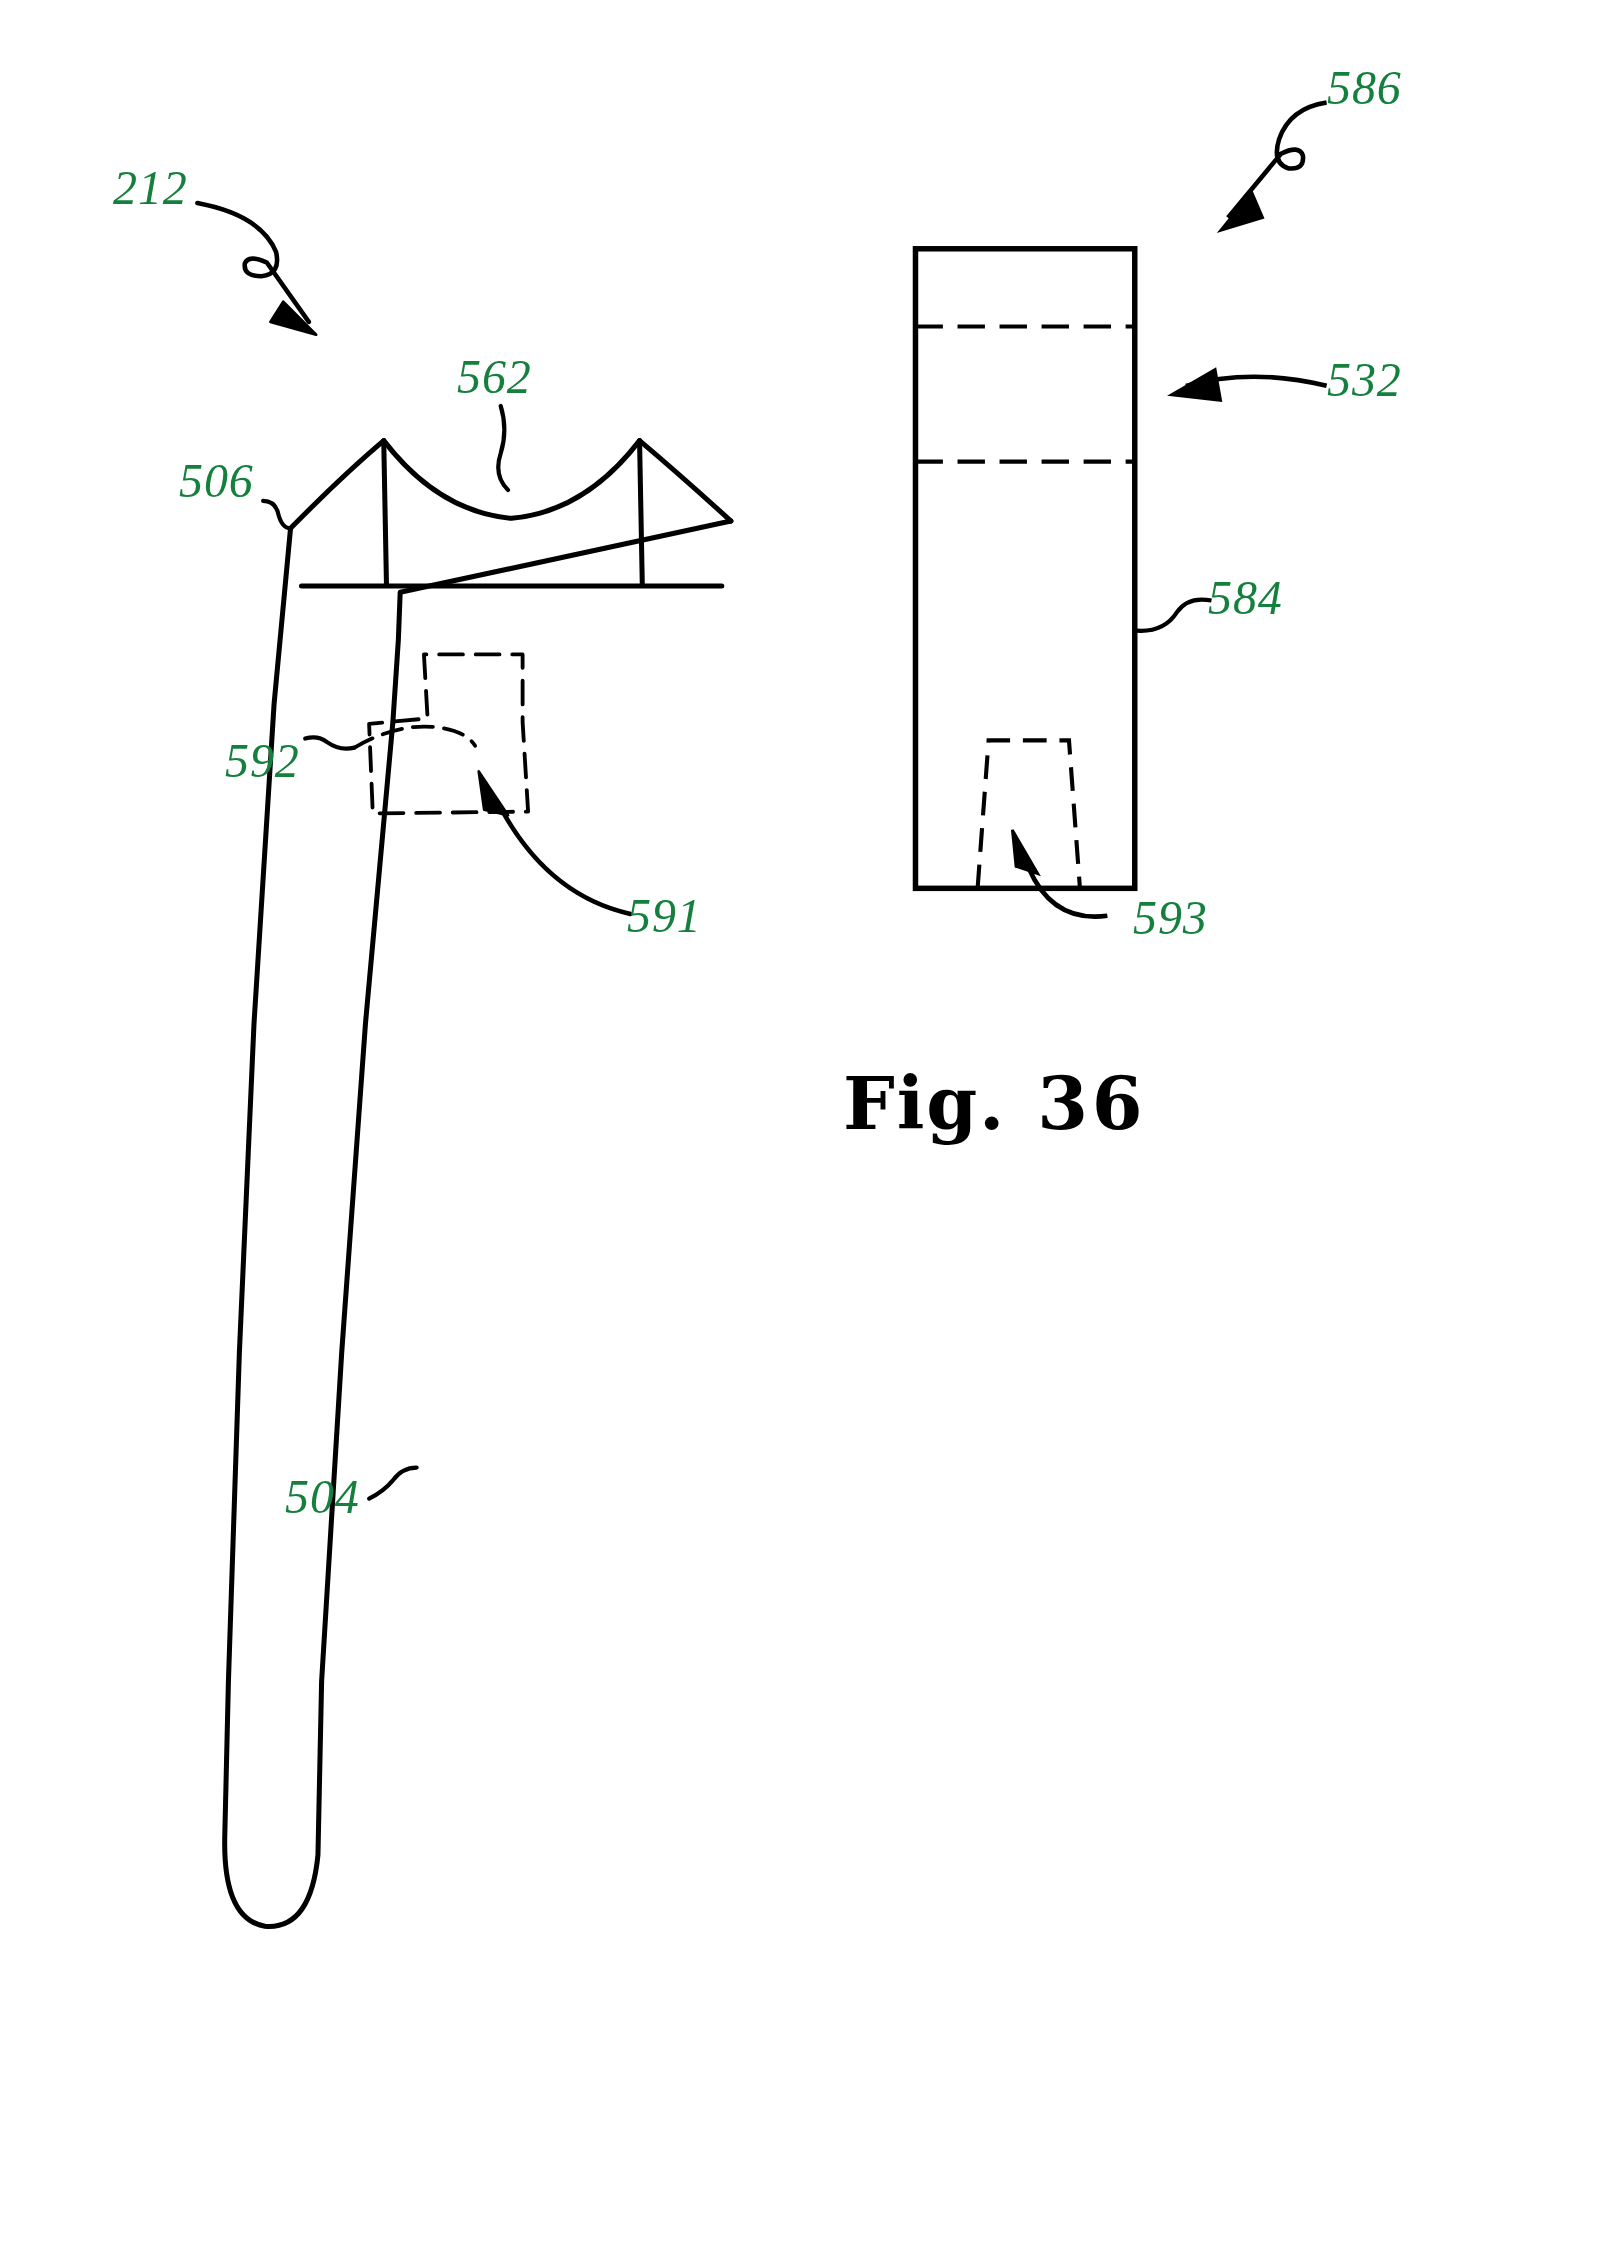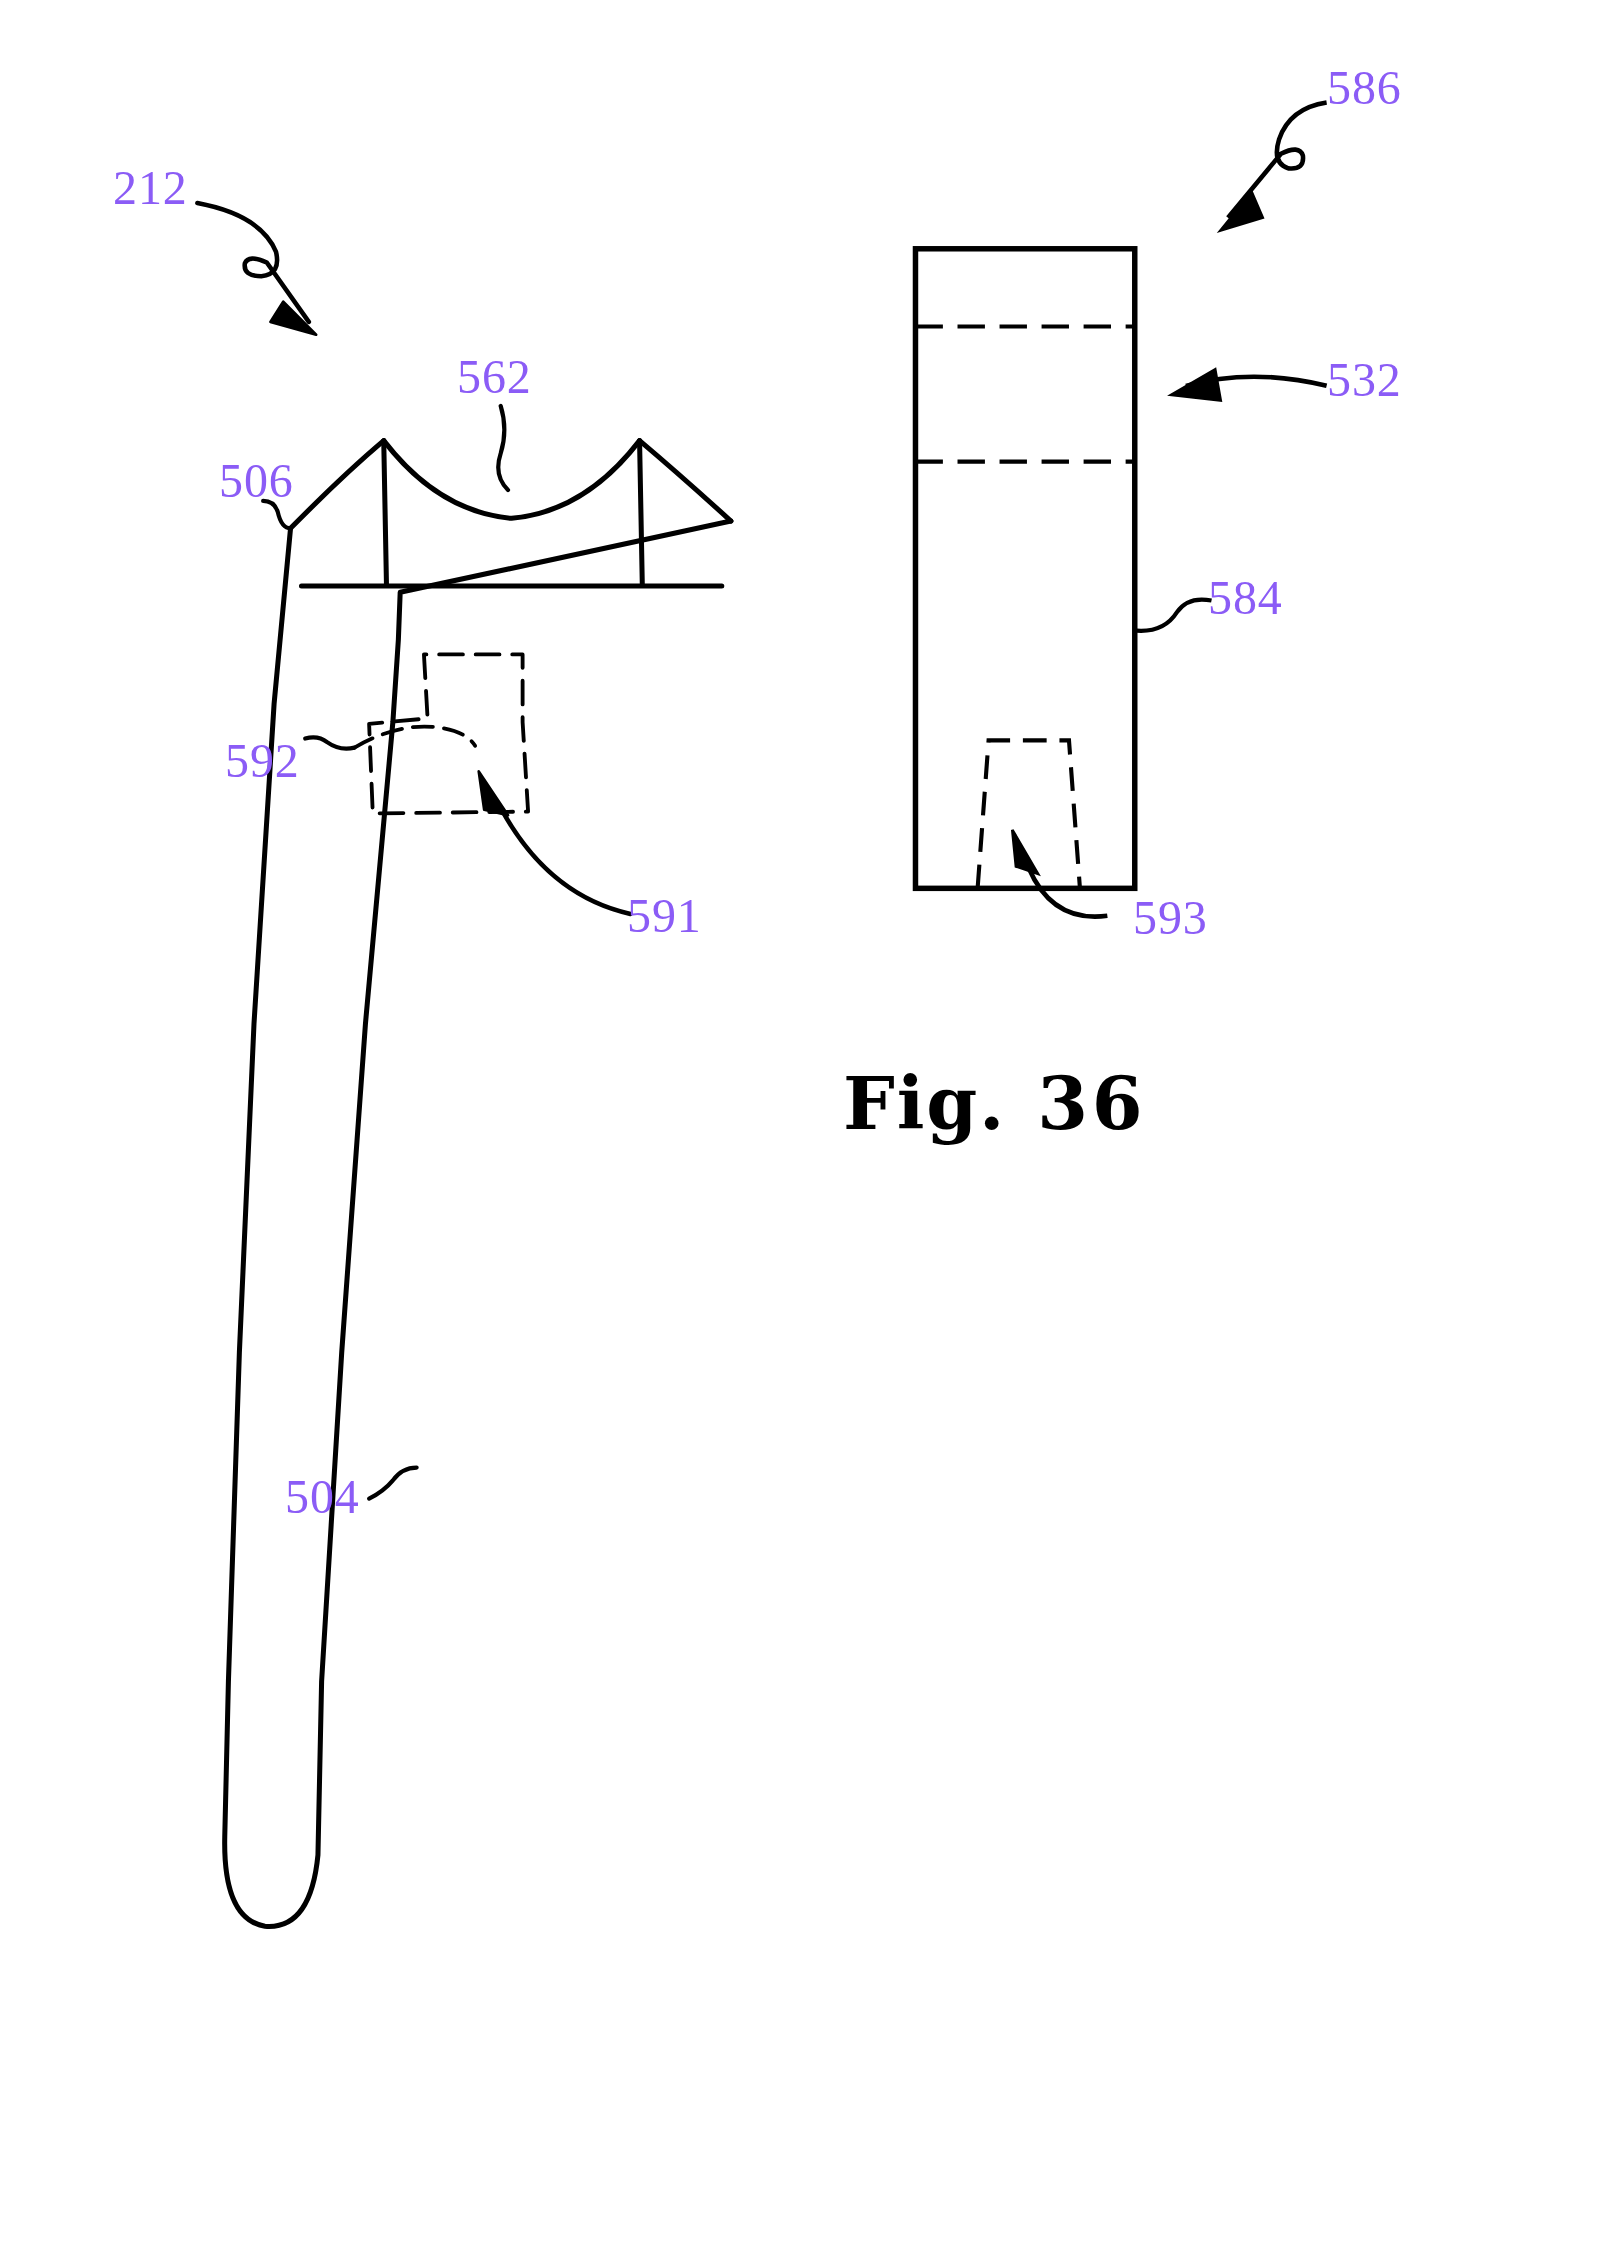--- a/index.html
+++ b/index.html
@@ -21,23 +21,24 @@
   #drawing {
     position: absolute;
     left: 0;
     top: 0;
     width: 1619px;
     height: 2260px;
   }
   .ref-num {
     position: absolute;
     font-family: "Liberation Serif", serif;
+    font-style: italic;
     font-weight: 400;
     font-size: 48px;
-    color: #8b5cf6;
+    color: #15803d;
     letter-spacing: 0.9px;
     white-space: nowrap;
     line-height: 1;
   }
   .fig-caption {
     position: absolute;
     font-family: "DejaVu Serif", serif;
     font-weight: 700;
     font-size: 73px;
     color: #000000;
@@ -146,21 +147,21 @@
       <path d="M 1326 657 Q 1300 652 1288 670
             Q 1274 692 1244 690" stroke-width="4.6"></path>
 
       <path d="M 1212 1002 Q 1152 1010 1126 950" stroke-width="5"></path>
       <path d="M 1108 908 L 1136 956 L 1112 948 Z" fill="#000000" stroke="#000000" stroke-width="3"></path>
     </g>
   </svg>
 
   <span class="ref-num" style="left:113px; top:164px;">212</span>
 
-  <span class="ref-num" style="left:179px; top:457px;margin-left:40px;">506</span>
+  <span class="ref-num" style="left:179px; top:457px;">506</span>
 
   <span class="ref-num" style="left:457px; top:353px;">562</span>
 
   <span class="ref-num" style="left:225px; top:711px;margin-top:26px;">592</span>
 
   <span class="ref-num" style="left:627px; top:892px;">591</span>
 
   <span class="ref-num" style="left:285px; top:1473px;">504</span>
 
   <span class="ref-num" style="left:1327px; top:64px;">586</span>

